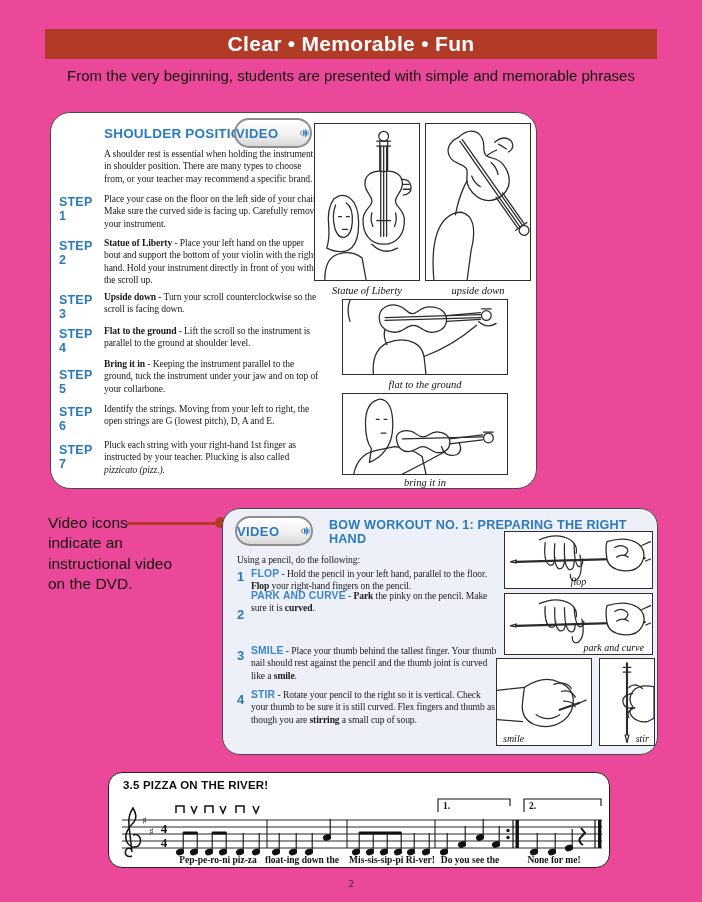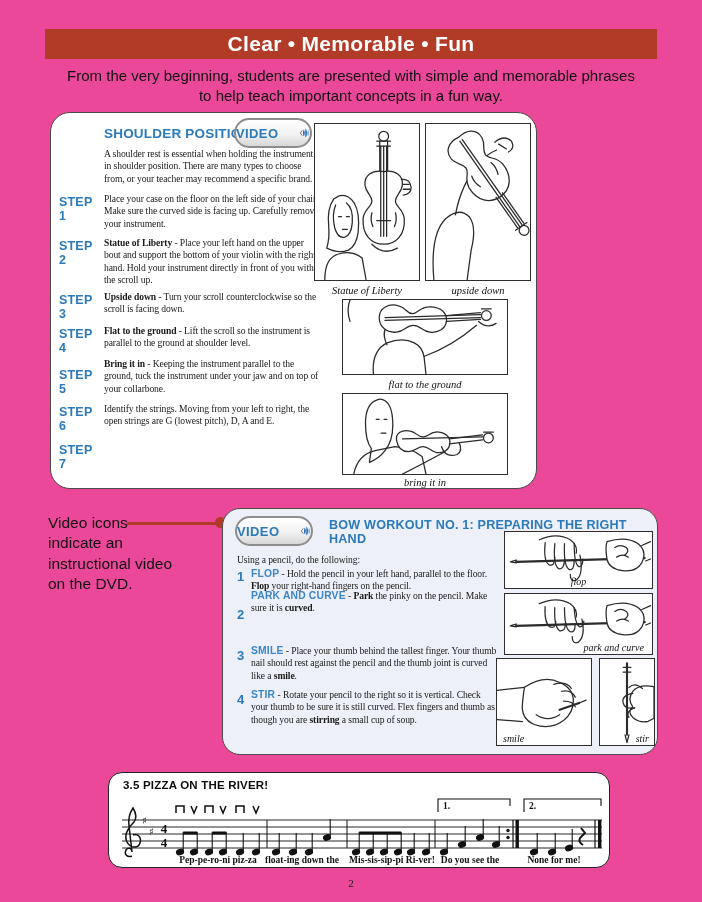--- a/index.html
+++ b/index.html
@@ -69,21 +69,20 @@
 </head>
 <body>
 
 <div class="page">
 
   <div class="abs banner">
     <span class="banner-title">Clear • Memorable • Fun</span>
   </div>
   <div class="abs intro">
     <div>From the very beginning, students are presented with simple and memorable phrases</div>
-    <div>to help teach important concepts in a fun way.</div>
   </div>
 
   <div class="abs round-box shoulder-box">
     <div class="abs sp-title blue-head">SHOULDER POSITION</div>
 
     <div class="abs video-badge" style="left:183px;top:5px;">
       <span class="video-label">VIDEO</span>
       <svg width="24" height="26" viewBox="0 0 30 30">
         <path d="M11 8 L6 15 L11 22" stroke="#555" stroke-width="2" fill="none"></path>
         <path d="M15 6 C12.5 12 12.5 18 15 24 C18 19 18 11 15 6 Z" fill="#1f5fa8"></path>
@@ -110,20 +109,21 @@
     <div class="step-lab step-label" style="top:214px;">STEP 4</div>
     <div class="step-text serif" style="top:212px;"><b>Flat to the ground</b><span> - Lift the scroll so the instrument is parallel to the ground at shoulder level.</span><i></i></div>
 
     <div class="step-lab step-label" style="top:247px;margin-top:8px;">STEP 5</div>
     <div class="step-text serif" style="top:245px;"><b>Bring it in</b><span> - Keeping the instrument parallel to the ground, tuck the instrument under your jaw and on top of your collarbone.</span><i></i></div>
 
     <div class="step-lab step-label" style="top:292px;">STEP 6</div>
     <div class="step-text serif" style="top:290px;"><b></b><span>Identify the strings. Moving from your left to right, the open strings are G (lowest pitch), D, A and E.</span><i></i></div>
 
     <div class="step-lab step-label" style="top:330px;">STEP 7</div>
+    <div class="step-text serif" style="top:326px;"><b></b><span>Pluck each string with your right-hand 1st finger as instructed by your teacher. Plucking is also called </span><i>pizzicato (pizz.).</i></div>
 
     <div class="abs img-frame" style="left:263px;top:10px;width:106px;height:158px;">
       <svg class="art" viewBox="0 0 106 158">
         <path d="M19 76 Q12 86 14 104 Q15 116 12 126 Q24 132 34 128 Q42 124 44 110 Q46 90 40 80 Q33 70 24 73 Z"></path>
         <path d="M21 82 Q17 92 20 105 Q23 116 30 115 Q37 113 38 100 Q39 85 32 80"></path>
         <line x1="24" y1="94" x2="27" y2="94"></line>
           <line x1="32" y1="94" x2="35" y2="94"></line>
         <line x1="28" y1="107" x2="33" y2="107"></line>
         <path d="M10 158 Q10 136 24 132 Q38 128 48 136 L52 158"></path>
         <circle cx="70" cy="12" r="5"></circle>

